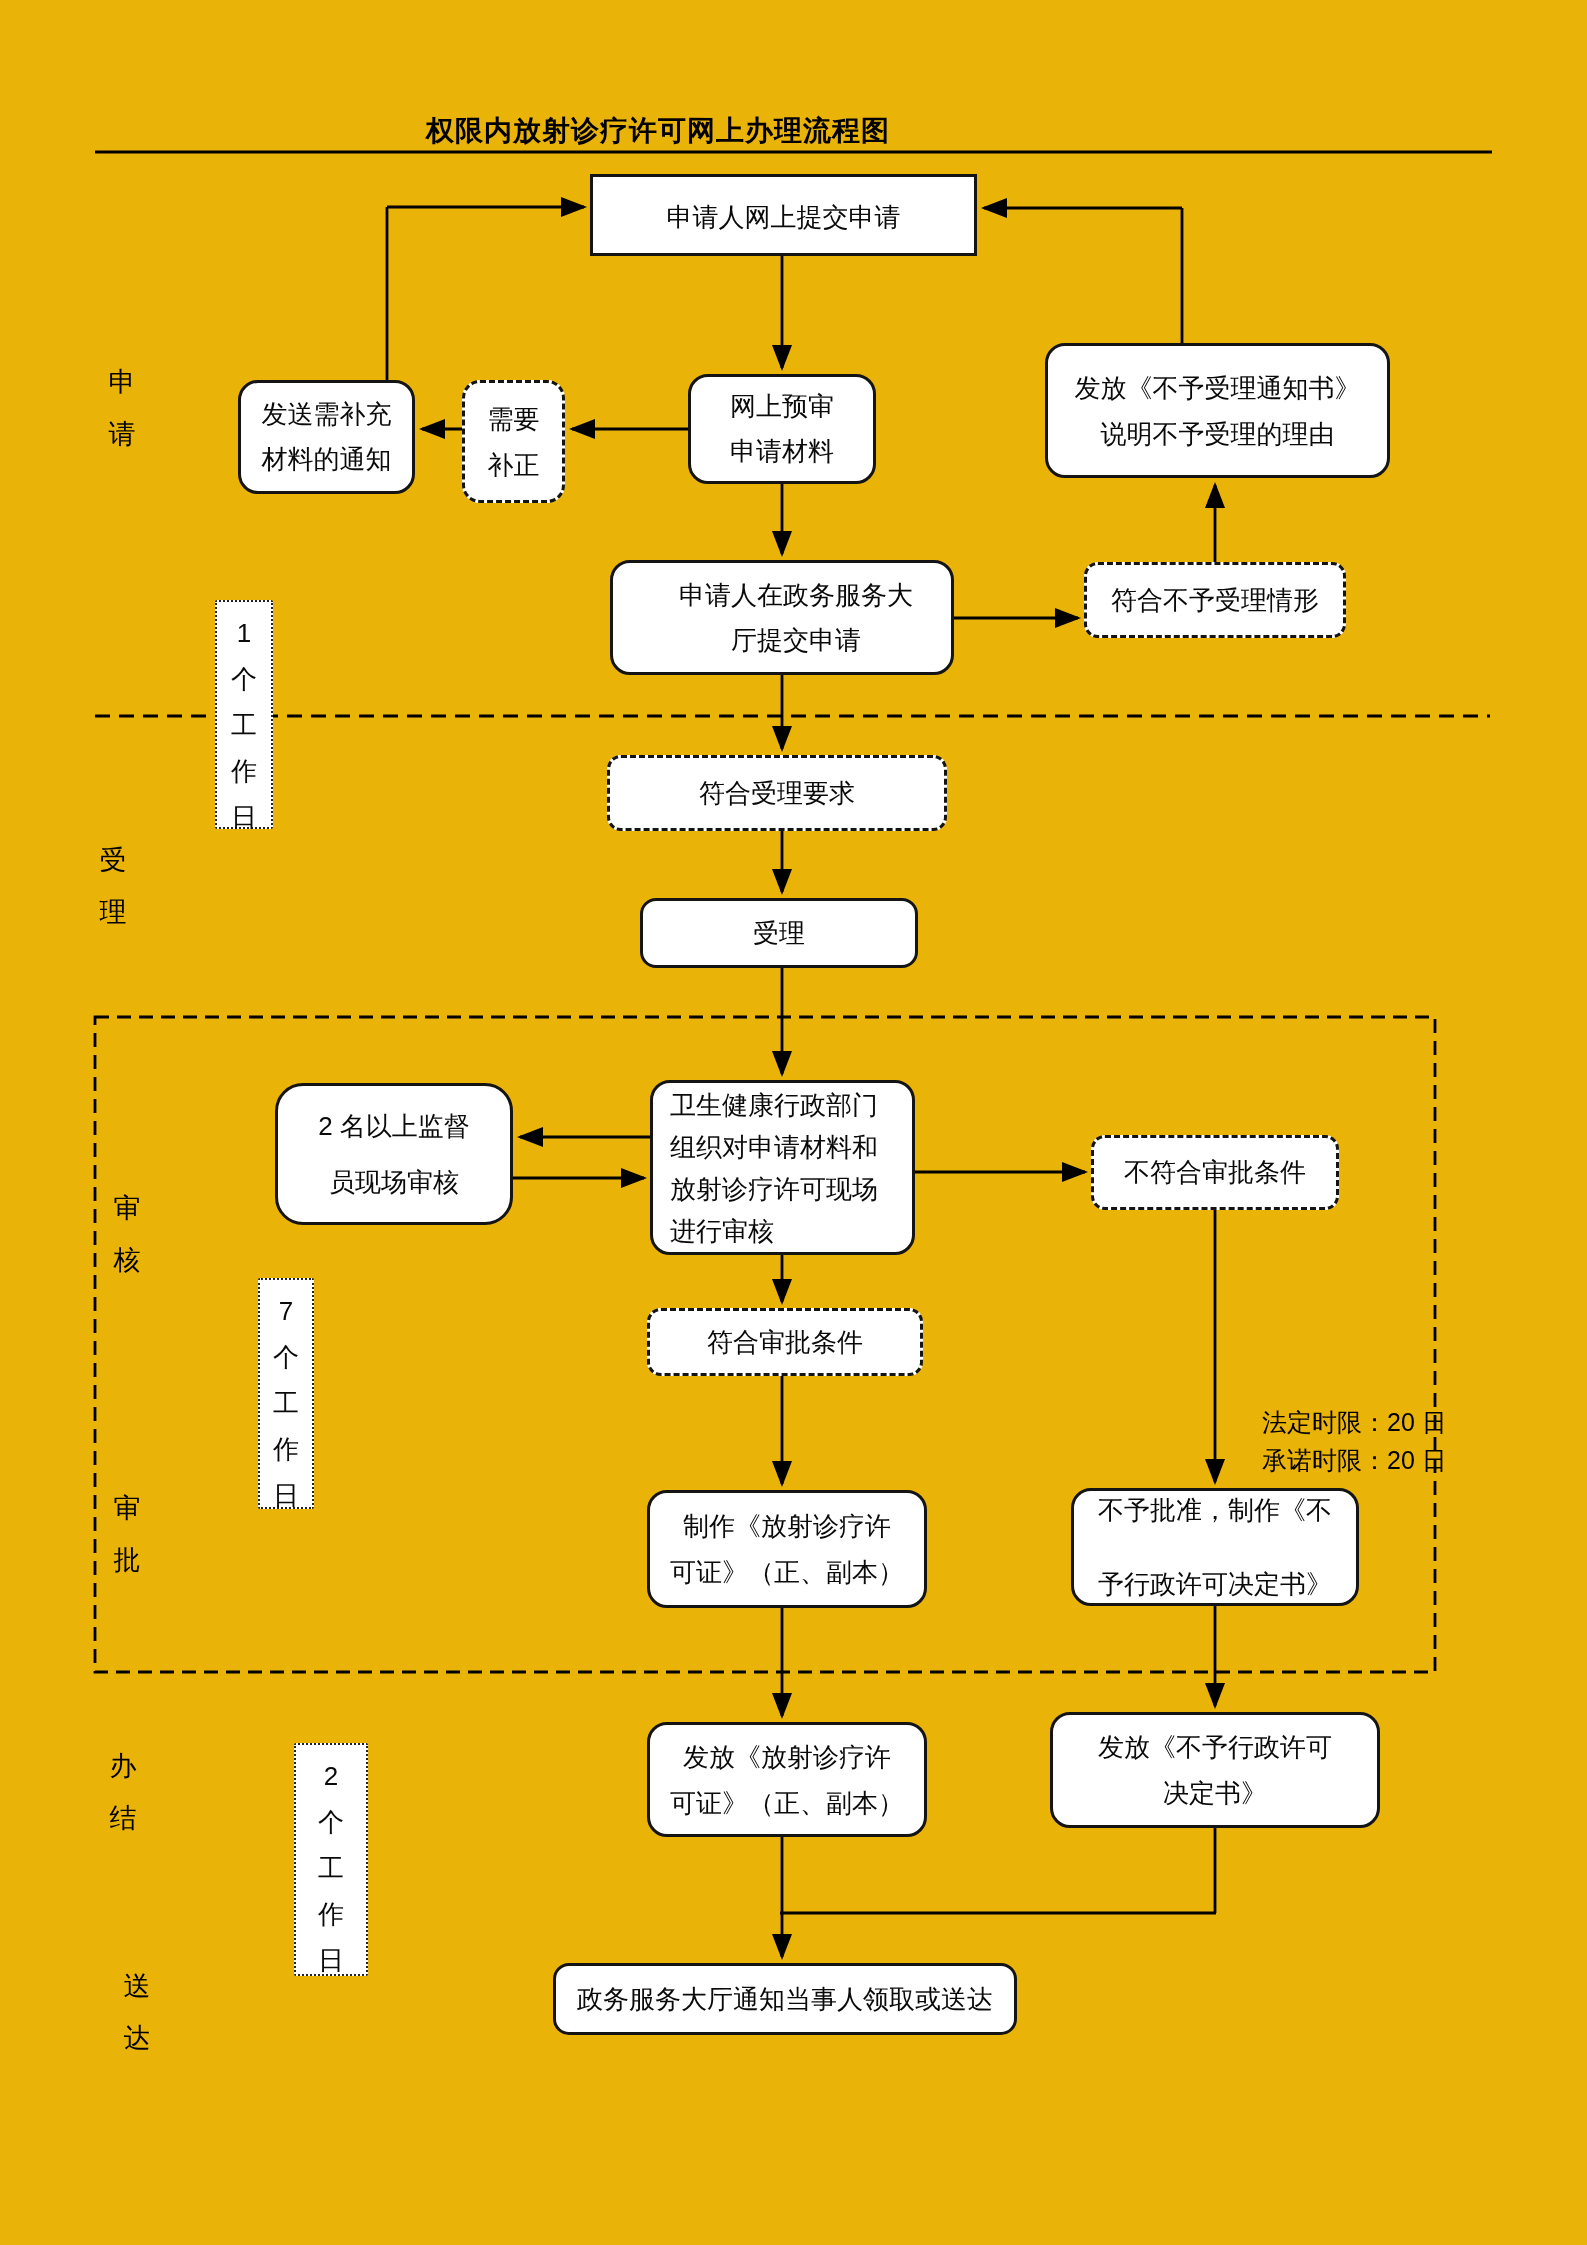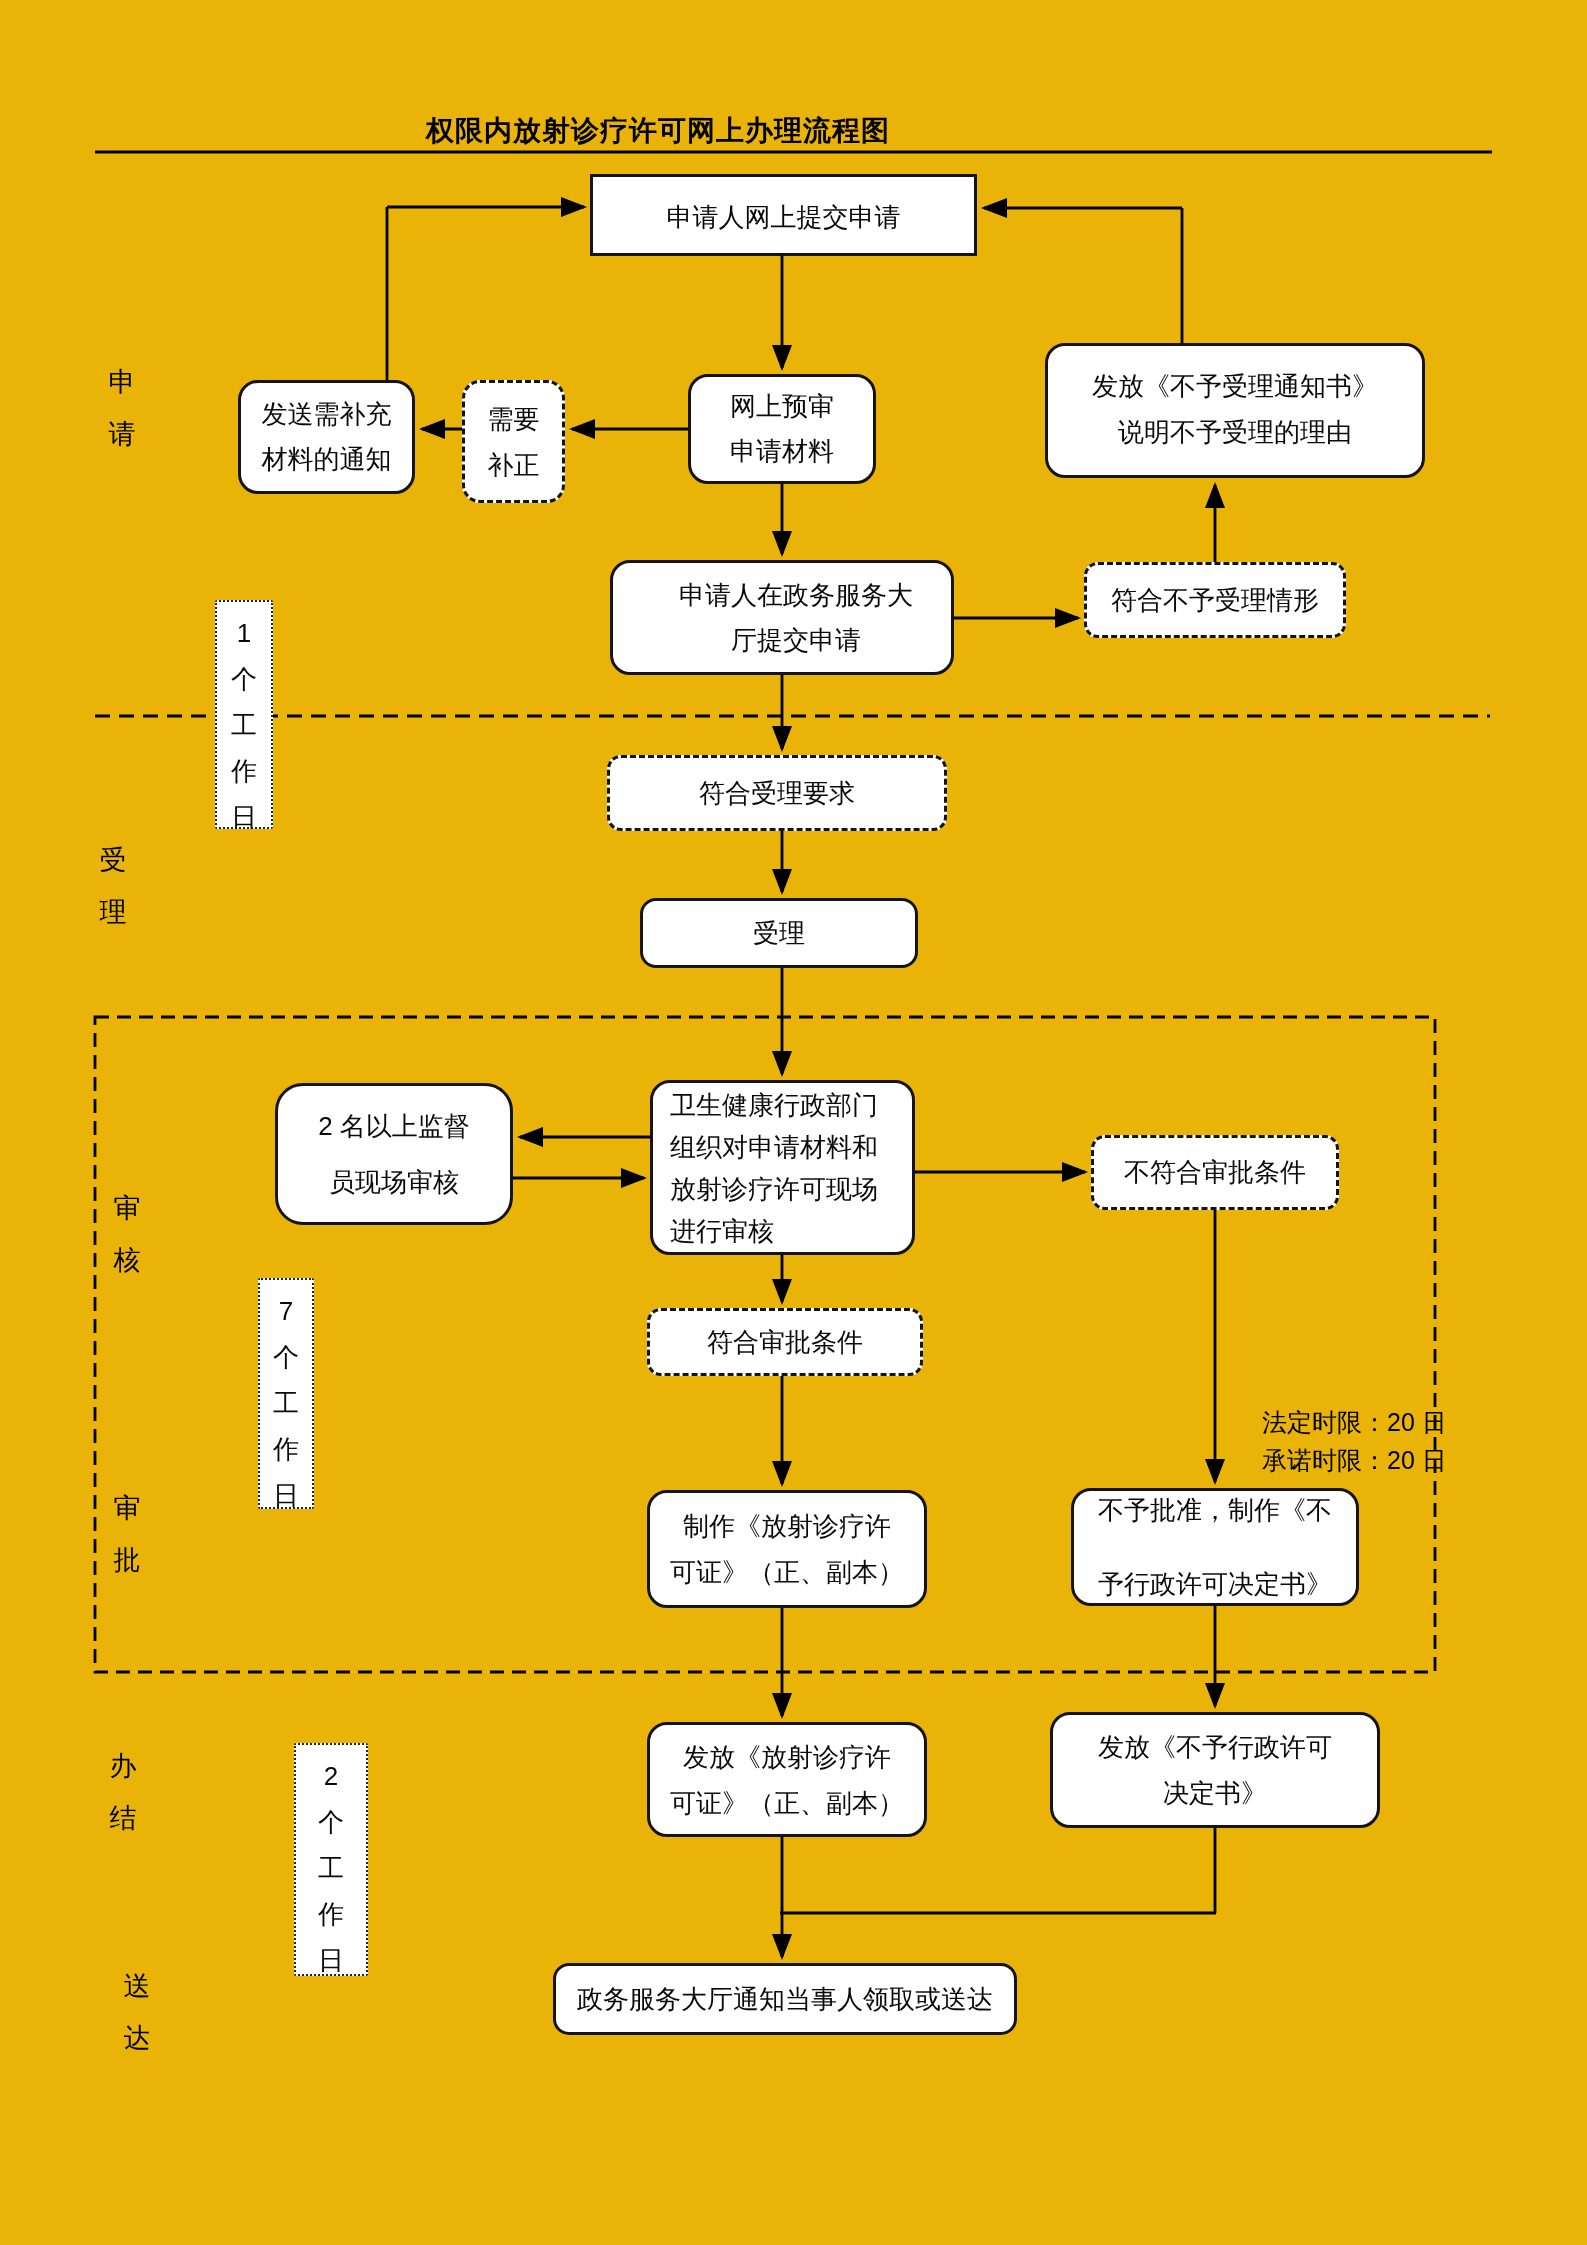--- a/index.html
+++ b/index.html
@@ -162,21 +162,21 @@
   <div class="node dashedbox tightleading" style="left:462px;top:380px;width:103px;height:123px;border-radius:18px;">
     <div>需要</div>
     <div>补正</div>
   </div>
 
   <div class="node round" style="left:688px;top:374px;width:188px;height:110px;">
     <div>网上预审</div>
     <div>申请材料</div>
   </div>
 
-  <div class="node round tightleading" style="left:1045px;top:343px;width:380px;height:135px;font-family:Liberation Mono, monospace;">
+  <div class="node round tightleading" style="left:1045px;top:343px;width:345px;height:135px;">
     <div>发放《不予受理通知书》</div>
     <div>说明不予受理的理由</div>
   </div>
 
   <div class="node round" style="left:610px;top:560px;width:344px;height:115px;padding-left:28px;">
     <div>申请人在政务服务大</div>
     <div>厅提交申请</div>
   </div>
 
   <div class="node dashedbox" style="left:1084px;top:562px;width:262px;height:76px;">

